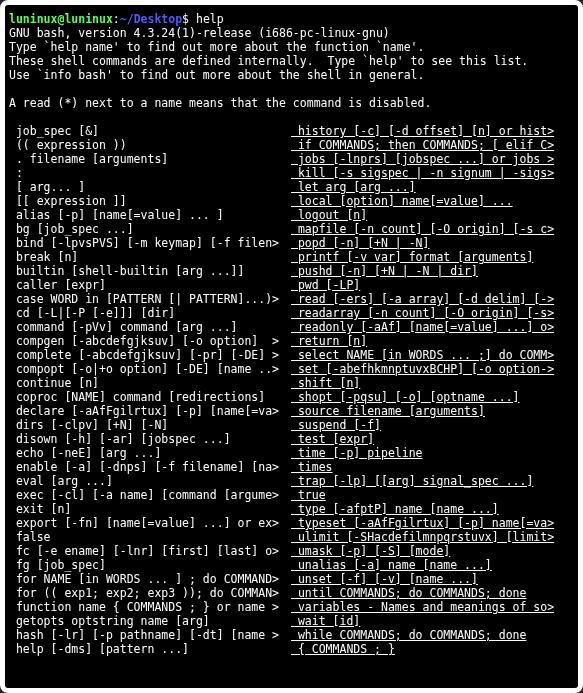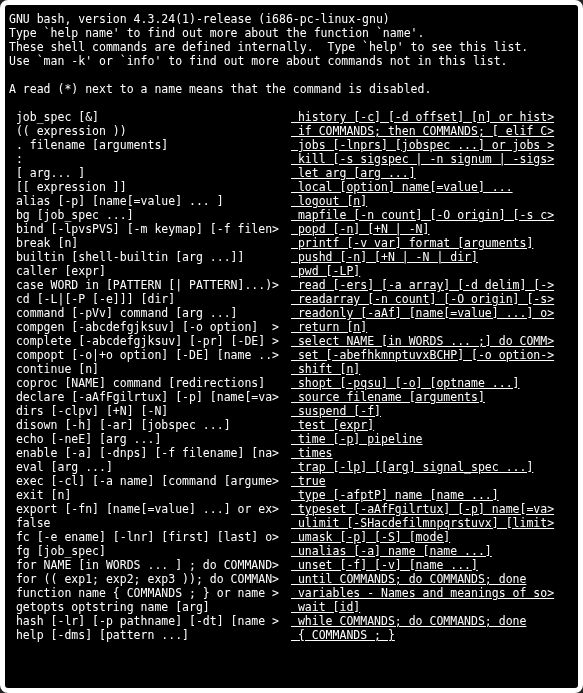--- a/index.html
+++ b/index.html
@@ -67,26 +67,27 @@
       height: 13px;
       background: #fff;
       vertical-align: text-bottom;
       margin-left: 1px;
     }
   </style>
 </head>
 <body>
 
 <div class="terminal">
+  <div class="line"><span class="prompt-user">luninux@luninux</span><span class="prompt-sep">:</span><span class="prompt-path">~/Desktop</span><span class="prompt-sep">$ </span><span class="cmd">help</span></div>
 
   <div id="header-block">
       <div class="line">GNU bash, version 4.3.24(1)-release (i686-pc-linux-gnu)</div>
       <div class="line">Type `help name' to find out more about the function `name'.</div>
       <div class="line">These shell commands are defined internally.  Type `help' to see this list.</div>
-      <div class="line">Use `man -k' or `info' to find out more about commands not in this list.</div>
+      <div class="line">Use `info bash' to find out more about the shell in general.</div>
       <div class="line">&nbsp;</div>
       <div class="line">A read (*) next to a name means that the command is disabled.</div>
       <div class="line">&nbsp;</div>
     </div>
 
   <div class="columns-wrap">
     <div class="col col-left" id="col-left"><div class="line"> job_spec [&amp;]</div><div class="line"> (( expression ))</div><div class="line"> . filename [arguments]</div><div class="line"> :</div><div class="line"> [ arg... ]</div><div class="line"> [[ expression ]]</div><div class="line"> alias [-p] [name[=value] ... ]</div><div class="line"> bg [job_spec ...]</div><div class="line"> bind [-lpvsPVS] [-m keymap] [-f filen&gt;</div><div class="line"> break [n]</div><div class="line"> builtin [shell-builtin [arg ...]]</div><div class="line"> caller [expr]</div><div class="line"> case WORD in [PATTERN [| PATTERN]...)&gt;</div><div class="line"> cd [-L|[-P [-e]]] [dir]</div><div class="line"> command [-pVv] command [arg ...]</div><div class="line"> compgen [-abcdefgjksuv] [-o option]  &gt;</div><div class="line"> complete [-abcdefgjksuv] [-pr] [-DE] &gt;</div><div class="line"> compopt [-o|+o option] [-DE] [name ..&gt;</div><div class="line"> continue [n]</div><div class="line"> coproc [NAME] command [redirections]</div><div class="line"> declare [-aAfFgilrtux] [-p] [name[=va&gt;</div><div class="line"> dirs [-clpv] [+N] [-N]</div><div class="line"> disown [-h] [-ar] [jobspec ...]</div><div class="line"> echo [-neE] [arg ...]</div><div class="line"> enable [-a] [-dnps] [-f filename] [na&gt;</div><div class="line"> eval [arg ...]</div><div class="line"> exec [-cl] [-a name] [command [argume&gt;</div><div class="line"> exit [n]</div><div class="line"> export [-fn] [name[=value] ...] or ex&gt;</div><div class="line"> false</div><div class="line"> fc [-e ename] [-lnr] [first] [last] o&gt;</div><div class="line"> fg [job_spec]</div><div class="line"> for NAME [in WORDS ... ] ; do COMMAND&gt;</div><div class="line"> for (( exp1; exp2; exp3 )); do COMMAN&gt;</div><div class="line"> function name { COMMANDS ; } or name &gt;</div><div class="line"> getopts optstring name [arg]</div><div class="line"> hash [-lr] [-p pathname] [-dt] [name &gt;</div><div class="line"> help [-dms] [pattern ...]</div></div>
     <div class="col col-right" id="col-right"><div class="line"> history [-c] [-d offset] [n] or hist&gt;</div><div class="line"> if COMMANDS; then COMMANDS; [ elif C&gt;</div><div class="line"> jobs [-lnprs] [jobspec ...] or jobs &gt;</div><div class="line"> kill [-s sigspec | -n signum | -sigs&gt;</div><div class="line"> let arg [arg ...]</div><div class="line"> local [option] name[=value] ...</div><div class="line"> logout [n]</div><div class="line"> mapfile [-n count] [-O origin] [-s c&gt;</div><div class="line"> popd [-n] [+N | -N]</div><div class="line"> printf [-v var] format [arguments]</div><div class="line"> pushd [-n] [+N | -N | dir]</div><div class="line"> pwd [-LP]</div><div class="line"> read [-ers] [-a array] [-d delim] [-&gt;</div><div class="line"> readarray [-n count] [-O origin] [-s&gt;</div><div class="line"> readonly [-aAf] [name[=value] ...] o&gt;</div><div class="line"> return [n]</div><div class="line"> select NAME [in WORDS ... ;] do COMM&gt;</div><div class="line"> set [-abefhkmnptuvxBCHP] [-o option-&gt;</div><div class="line"> shift [n]</div><div class="line"> shopt [-pqsu] [-o] [optname ...]</div><div class="line"> source filename [arguments]</div><div class="line"> suspend [-f]</div><div class="line"> test [expr]</div><div class="line"> time [-p] pipeline</div><div class="line"> times</div><div class="line"> trap [-lp] [[arg] signal_spec ...]</div><div class="line"> true</div><div class="line"> type [-afptP] name [name ...]</div><div class="line"> typeset [-aAfFgilrtux] [-p] name[=va&gt;</div><div class="line"> ulimit [-SHacdefilmnpqrstuvx] [limit&gt;</div><div class="line"> umask [-p] [-S] [mode]</div><div class="line"> unalias [-a] name [name ...]</div><div class="line"> unset [-f] [-v] [name ...]</div><div class="line"> until COMMANDS; do COMMANDS; done</div><div class="line"> variables - Names and meanings of so&gt;</div><div class="line"> wait [id]</div><div class="line"> while COMMANDS; do COMMANDS; done</div><div class="line"> { COMMANDS ; }</div></div>
   </div>
 

